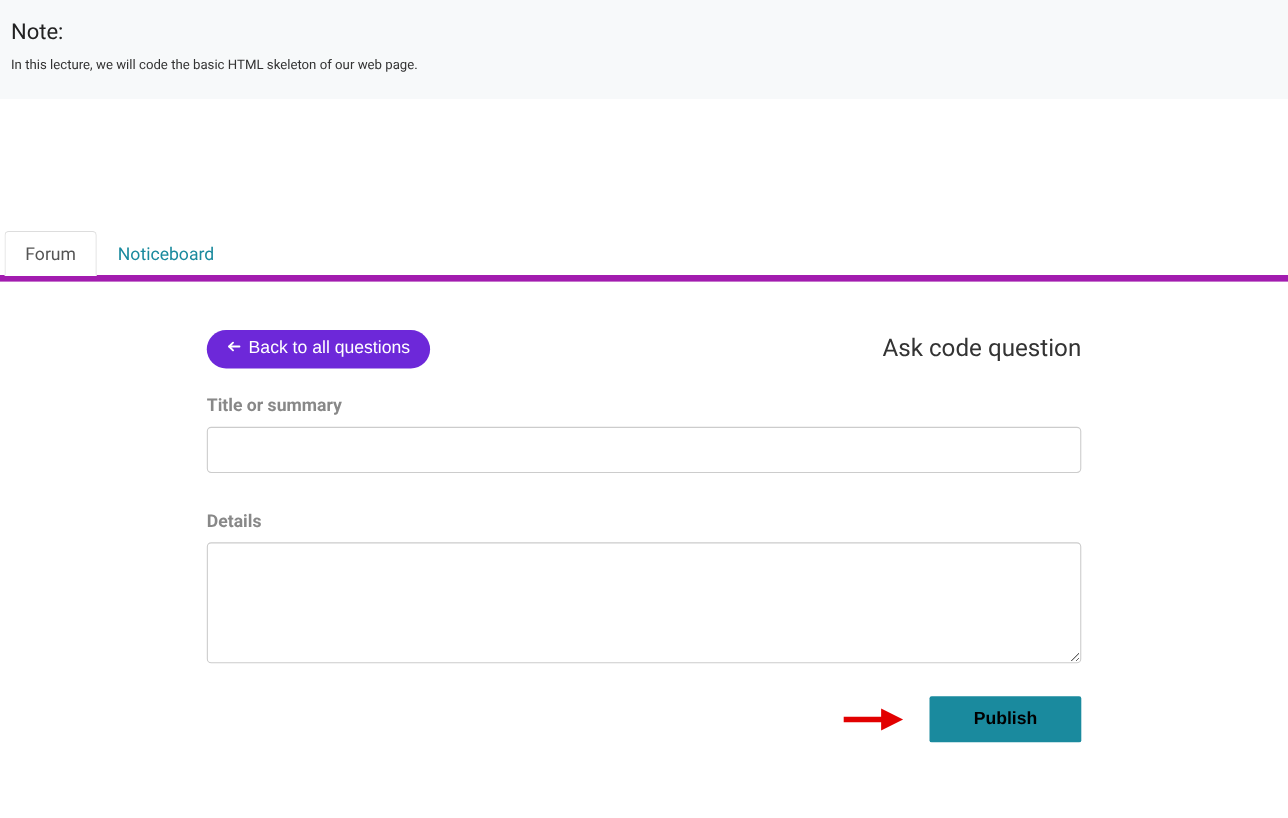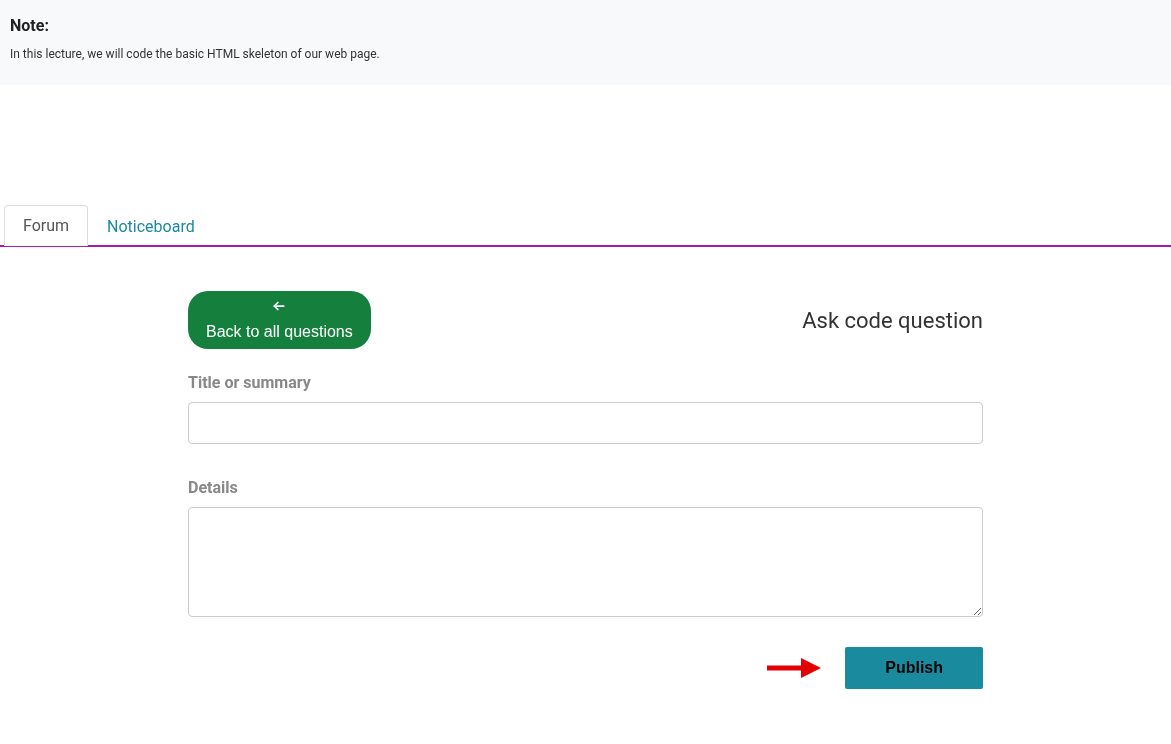--- a/index.html
+++ b/index.html
@@ -11,36 +11,35 @@
       font-family: -apple-system, BlinkMacSystemFont, "Segoe UI", Roboto, "Helvetica Neue", Arial, sans-serif;
       background: #fff;
       color: #333;
       width: 1171px;
     }
     .note-section {
       background: #f7f9fa;
       padding: 16px 10px 24px 10px;
     }
     .note-heading {
-      font-size: 16px;
-      font-weight: 700;
+      font-size: 20px;
+      font-weight: 400;
       color: #222;
       margin-bottom: 12px;
     }
     .note-text {
       font-size: 12px;
       color: #333;
       font-weight: 400;
     }
     .tabs-container {
       margin-top: 120px;
-      border-bottom: 2px solid #a21caf;
+      border-bottom: 6px solid #a21caf;
       padding-left: 4px;
       display: flex;
-      align-items: flex-end;
     }
     .tab {
       padding: 10px 18px;
       font-size: 16px;
       cursor: pointer;
       border: 1px solid transparent;
       border-bottom: none;
       margin-bottom: -1px;
     }
     .tab.active {
@@ -59,31 +58,30 @@
       padding: 0 0 0 0;
       position: relative;
     }
     .form-header {
       display: flex;
       justify-content: space-between;
       align-items: center;
       margin-bottom: 24px;
     }
     .back-button {
-      background: #15803d;
+      background: #6d28d9;
       color: #fff;
       border: none;
       border-radius: 20px;
       padding: 8px 18px;
       font-size: 16px;
       cursor: pointer;
       display: inline-flex;
-      align-items: center;
+      align-items: flex-start;
       gap: 6px;
-      flex-direction: column;
     }
     .back-button svg {
       width: 14px;
       height: 14px;
     }
     .form-title {
       font-size: 22px;
       font-weight: 400;
       color: #333;
     }

